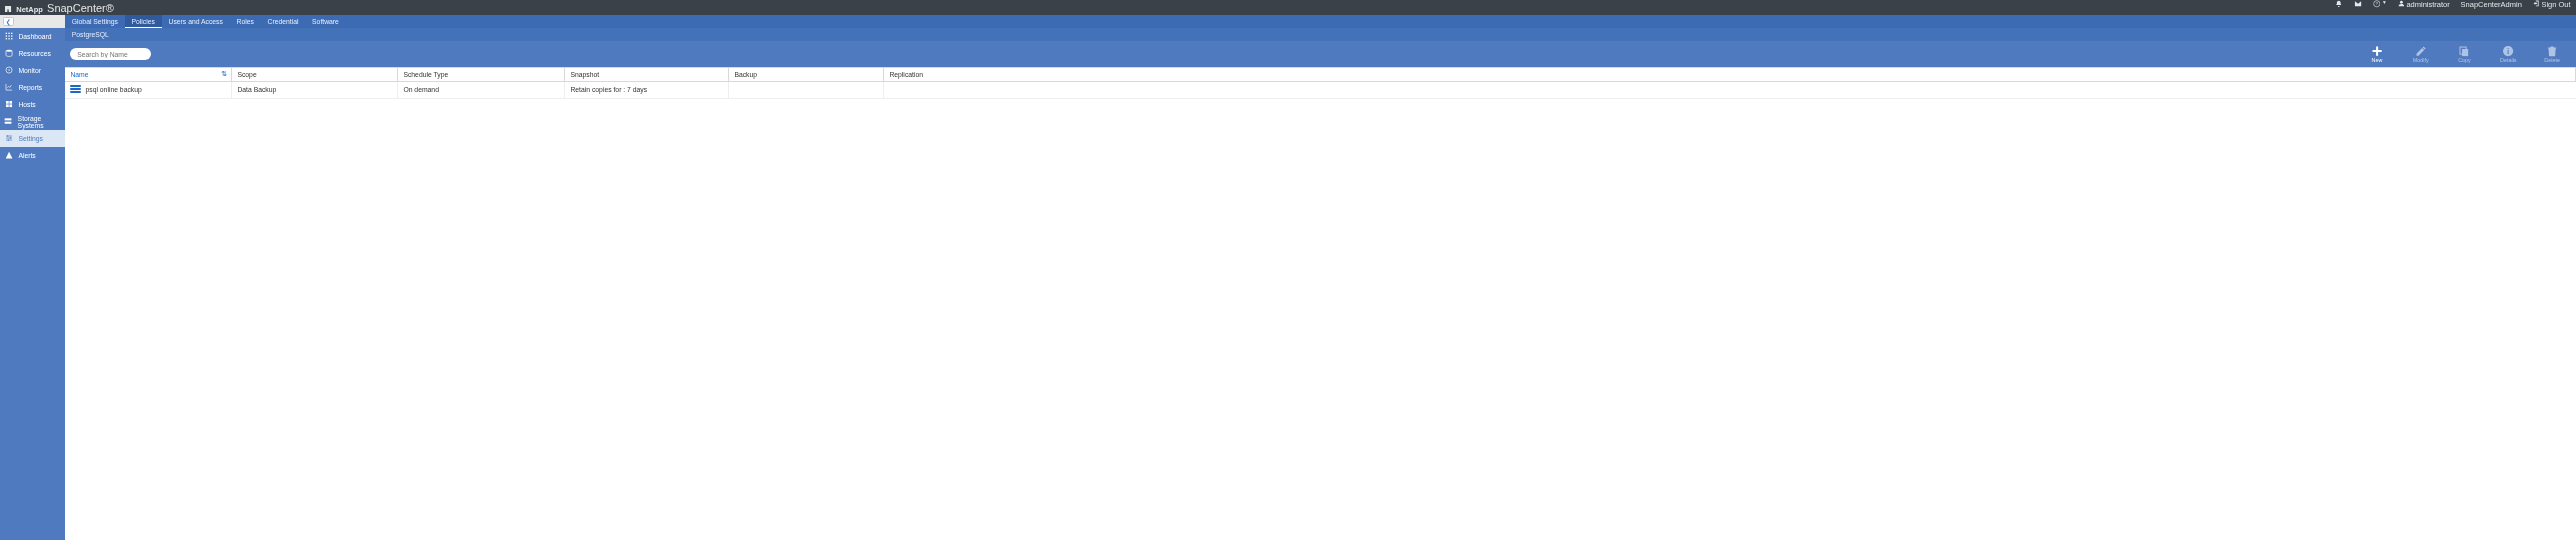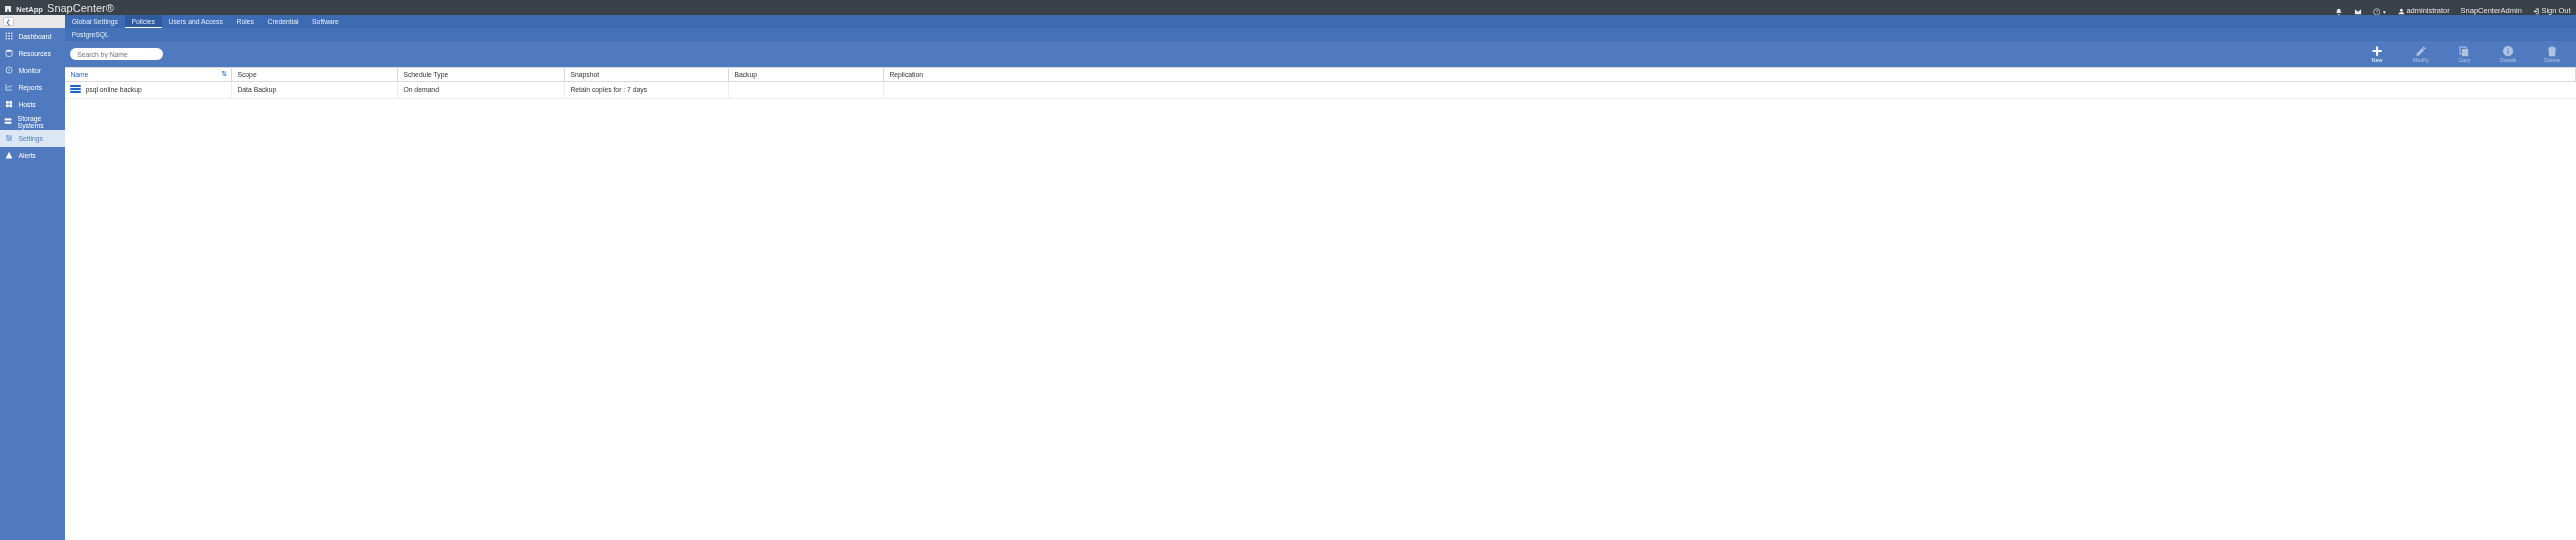--- a/index.html
+++ b/index.html
@@ -9,21 +9,21 @@
   height: 15px;
   background: #3a4149;
   color: #e6e7e8;
   display: flex;
   align-items: center;
   font-size: 7.5px;
 }
 .topbar .brand { display: flex; align-items: flex-end; padding-left: 4.1px; gap: 4.1px; font-weight: bold; }
 .topbar .brand-sub { font-weight: normal; font-size: 11px; }
 .topbar .spacer { flex: 1; }
-.topbar .tb-item { padding: 0 5.4px; height: 100%; display: flex; align-items: flex-end; cursor: pointer; gap: 2px; }
+.topbar .tb-item { padding: 0 5.4px; height: 100%; display: flex; align-items: flex-start; cursor: pointer; gap: 2px; }
 .topbar svg { fill: #e6e7e8; }
 
 .shell { display: flex; height: calc(100% - 15px); }
 
 .sidebar {
   width: 65px;
   background: #4f7abf;
   color: #fff;
   font-size: 6.8px;
   flex-shrink: 0;
@@ -58,21 +58,21 @@
 .subhead {
   height: 13px; background: #4472b9; display: flex; align-items: center;
   font-size: 6.8px; color: #e6eefb; padding-left: 6.8px;
 }
 
 .toolbar {
   height: 27px; background: #4f7abf; display: flex; align-items: center;
   padding: 0 5.4px; gap: 6.8px; border-bottom: 0.7px solid #d8d8d8;
 }
 .search {
-  width: 93px; height: 12.2px; border-radius: 6.1px; border: none;
+  width: 81px; height: 12.2px; border-radius: 6.1px; border: none;
   padding: 0 6.8px; font-size: 6.8px; outline: none; background: #fff;
 }
 .toolbar .spacer { flex: 1; }
 .tb-action {
   width: 37px; display: flex; flex-direction: column; align-items: center;
   justify-content: center; color: #fff; cursor: pointer; gap: 0.7px;
 }
 .tb-action.disabled { opacity: 0.55; cursor: default; }
 .tb-action-label { font-size: 5.4px; }
 .tb-action svg { fill: #fff; width: 12.2px; height: 12.2px; }

